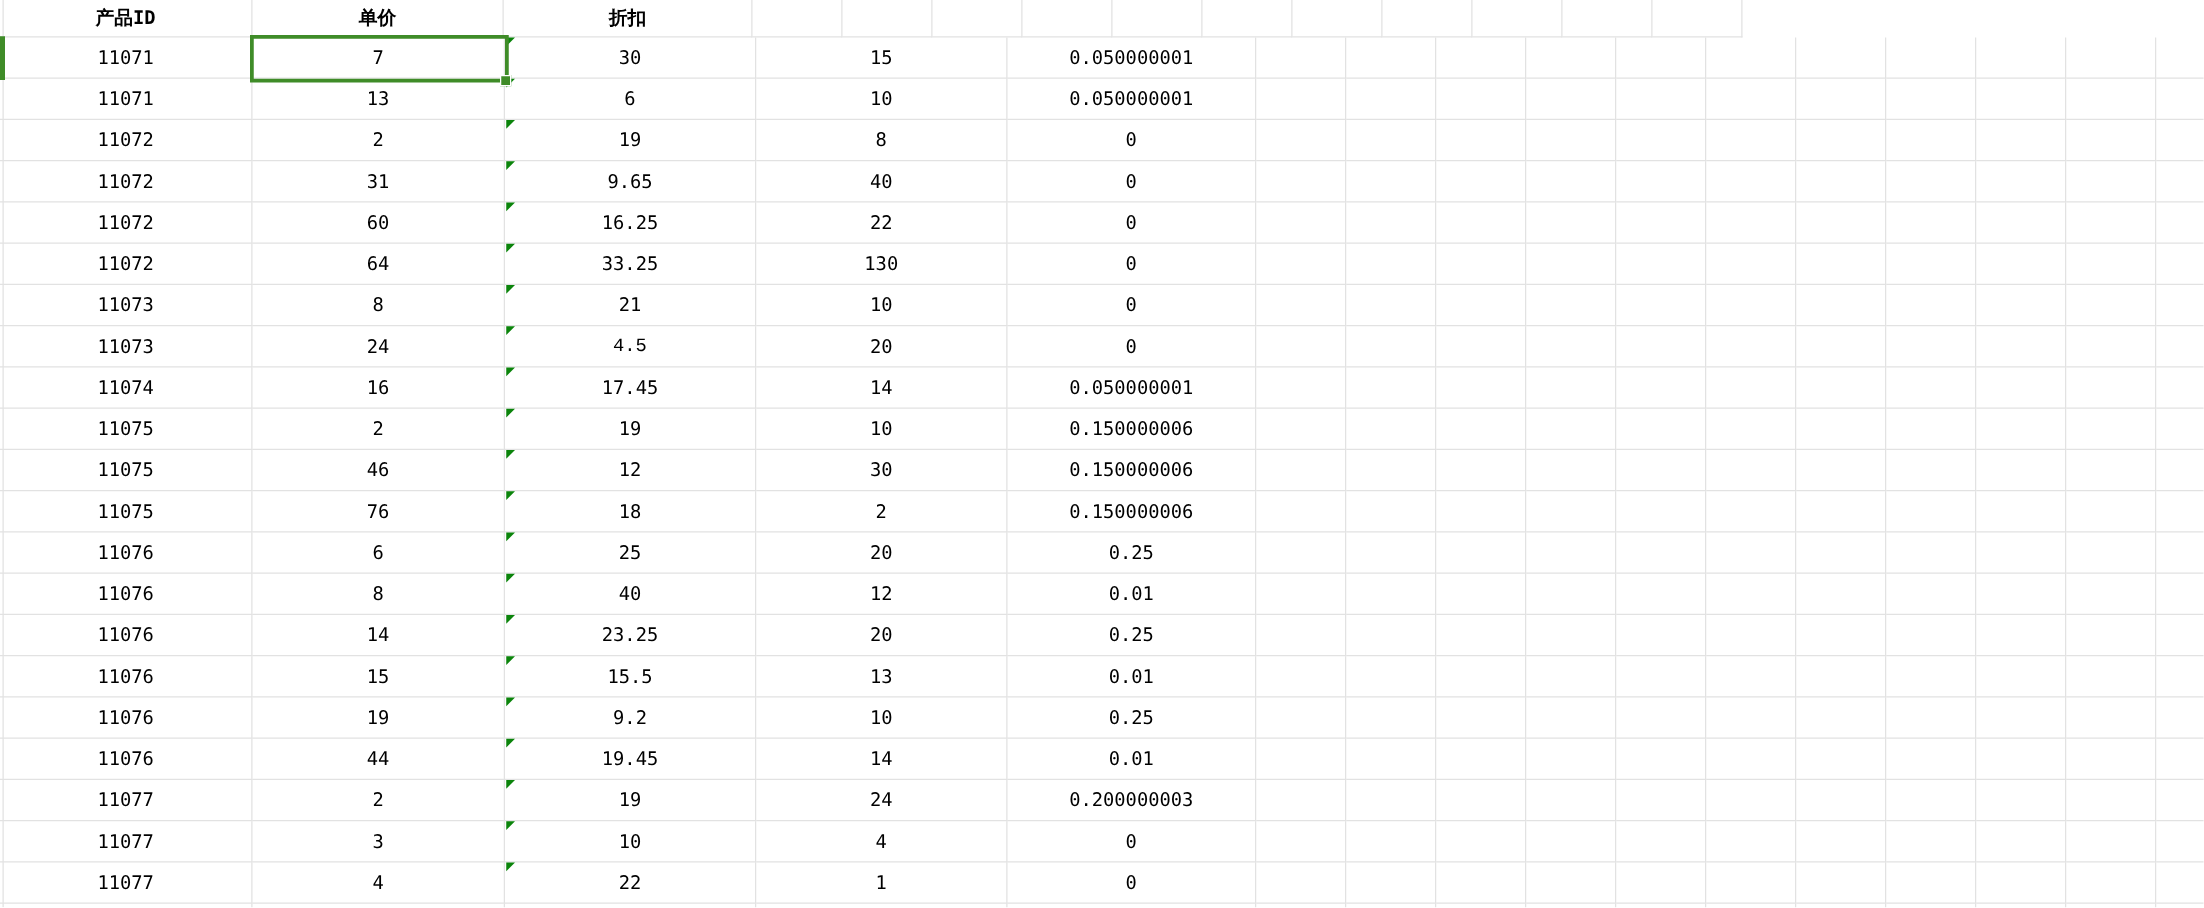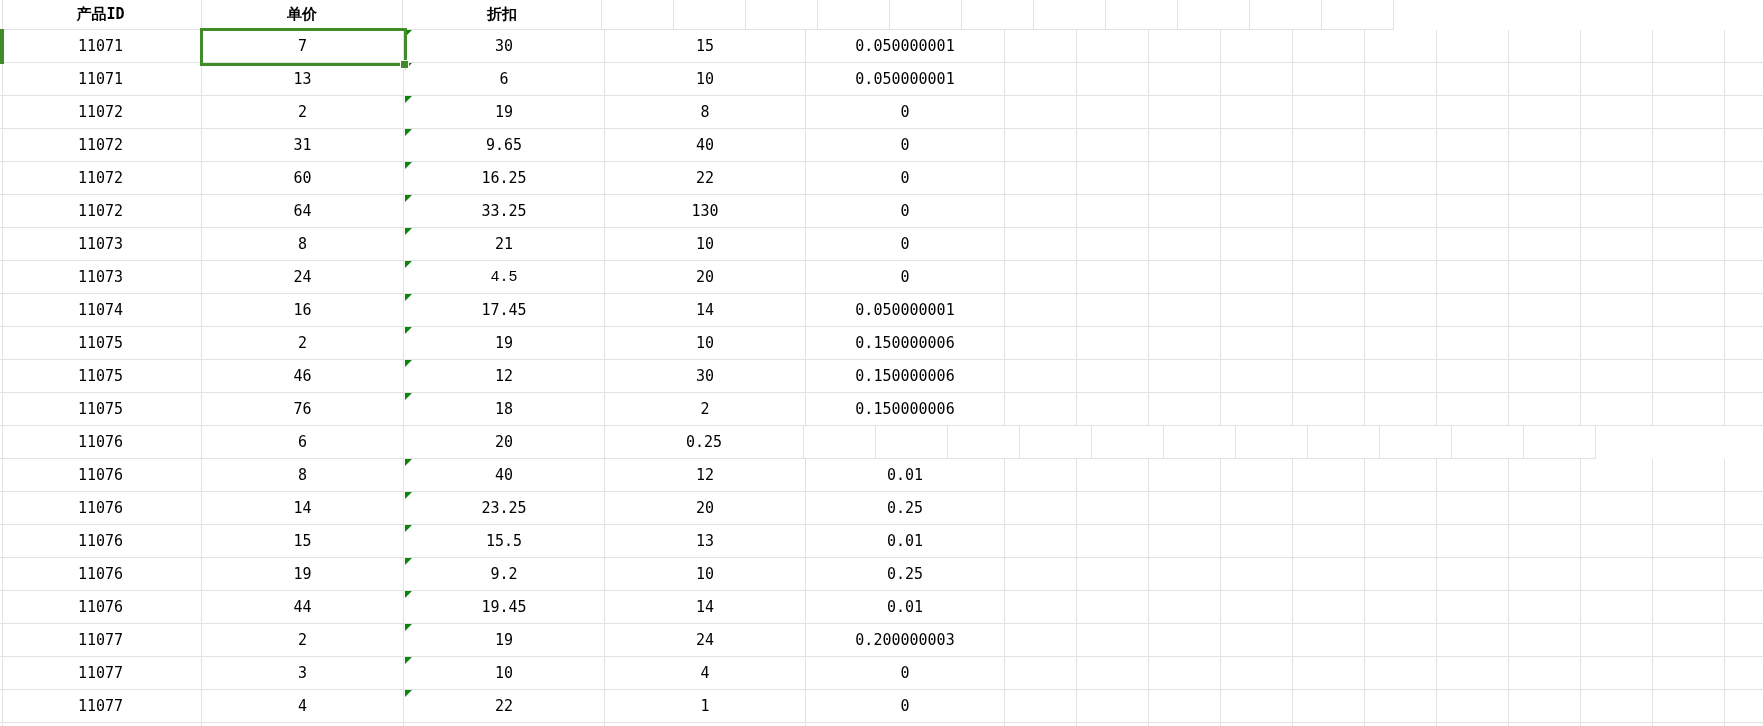--- a/index.html
+++ b/index.html
@@ -290,20 +290,21 @@
         <div class="cell" style="width: 72px;"></div>
         <div class="cell" style="width: 72px;"></div>
         <div class="cell" style="width: 72px;"></div>
         <div class="cell" style="width: 72px;"></div>
         <div class="cell" style="width: 72px;"></div>
         <div class="cell" style="width: 72px;"></div>
       </div>
       <div class="row ">
         <div class="cell" style="width: 202px;">11076</div>
         <div class="cell" style="width: 202px;">6</div>
+        <div class="cell" style="width: 201px;"><span class="err-tri"></span>25</div>
         <div class="cell" style="width: 201px;">20</div>
         <div class="cell" style="width: 199px;">0.25</div>
         <div class="cell" style="width: 72px;"></div>
         <div class="cell" style="width: 72px;"></div>
         <div class="cell" style="width: 72px;"></div>
         <div class="cell" style="width: 72px;"></div>
         <div class="cell" style="width: 72px;"></div>
         <div class="cell" style="width: 72px;"></div>
         <div class="cell" style="width: 72px;"></div>
         <div class="cell" style="width: 72px;"></div>

